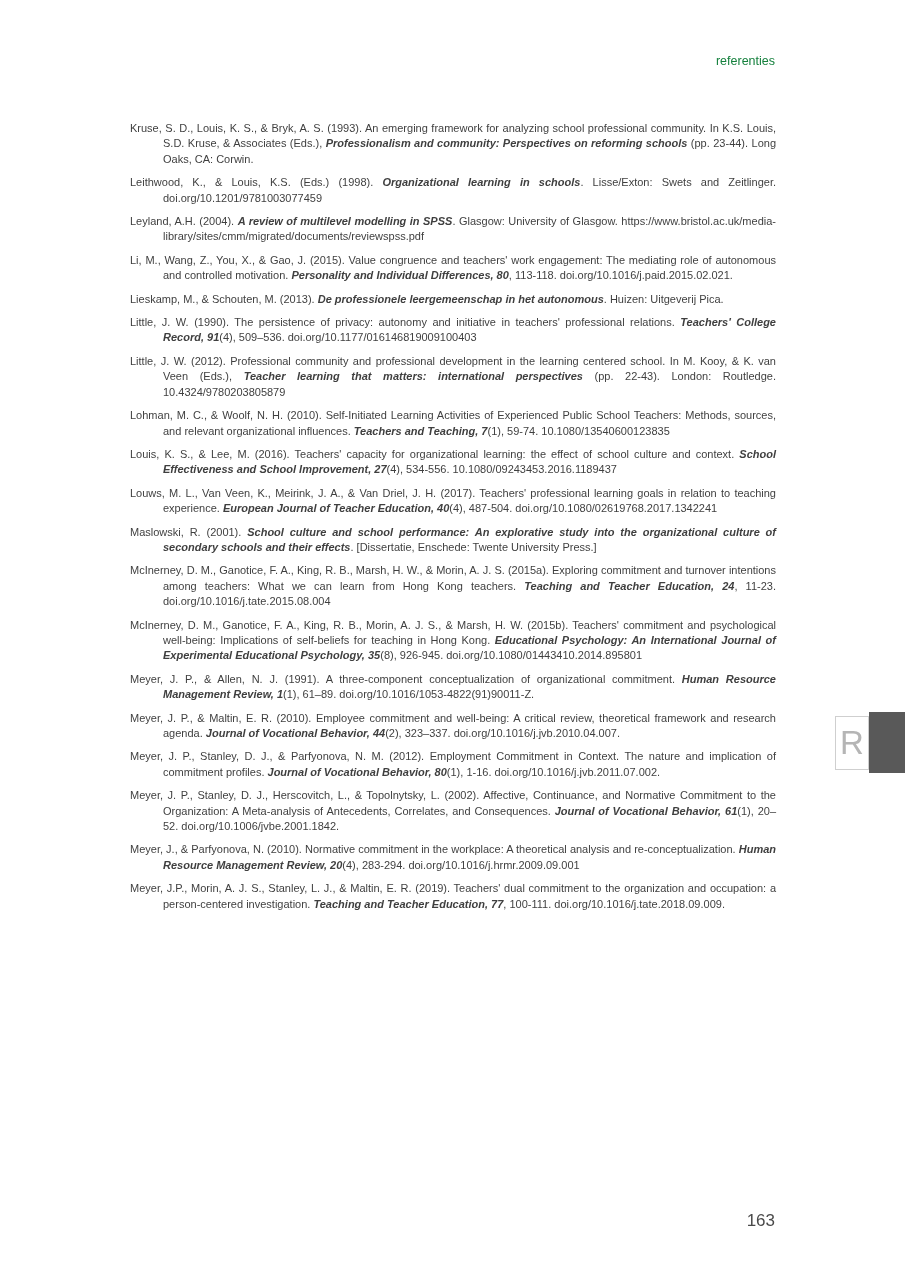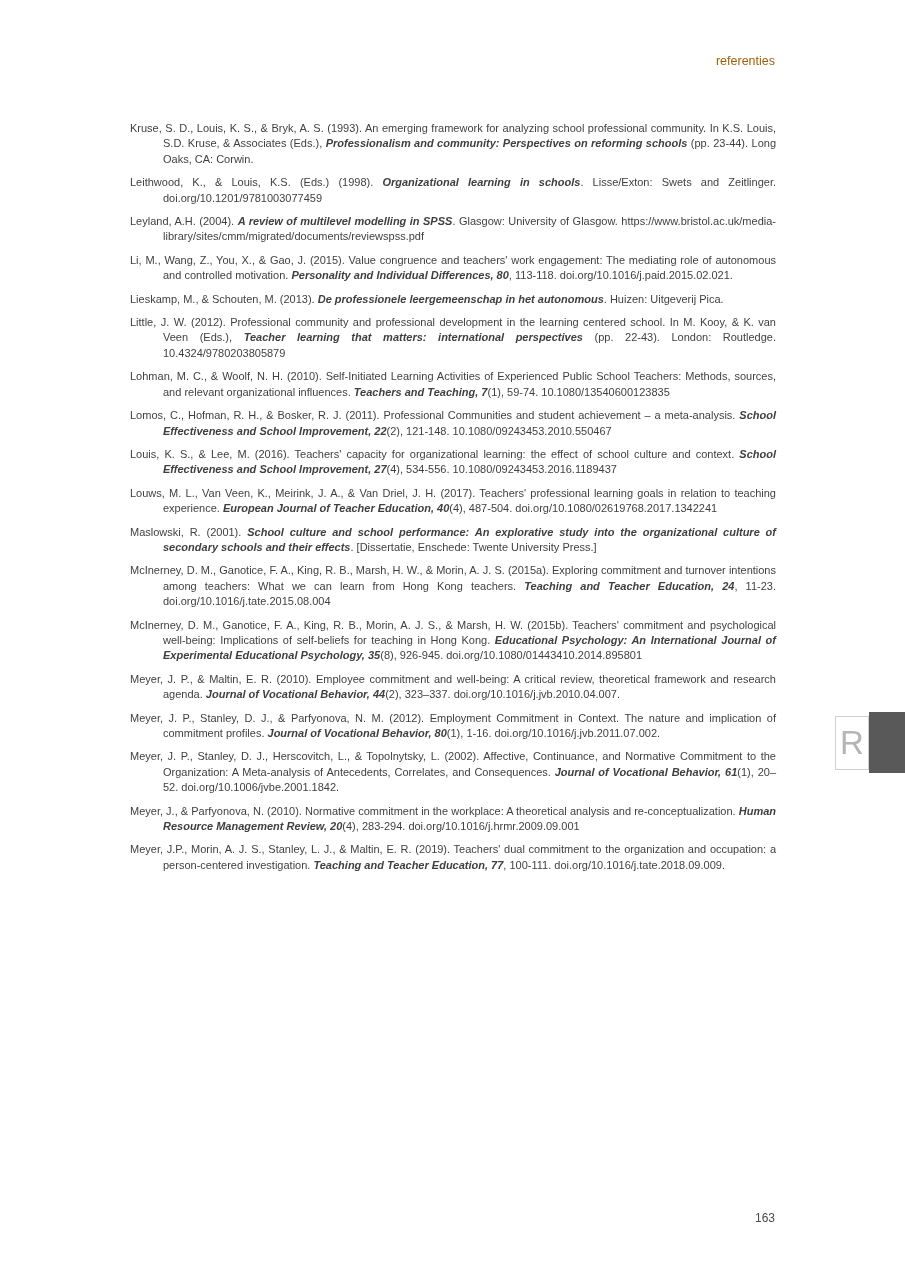--- a/index.html
+++ b/index.html
@@ -11,21 +11,21 @@
     background: #ffffff;
     font-family: "Liberation Sans", sans-serif;
     color: var(--body-text, #3f3f3f);
     overflow: hidden;
   }
   .running-header {
     position: absolute;
     top: 54px;
     right: 130px;
     font-size: 12.5px;
-    color: #a16207;
+    color: #15803d;
   }
   .refs {
     position: absolute;
     top: 121px;
     left: 130px;
     width: 646px;
   }
   .ref {
     margin: 0 0 8px 0;
     padding-left: 33px;
@@ -33,21 +33,21 @@
     text-align: justify;
     font-size: 11px;
     line-height: 15.4px;
     overflow-wrap: break-word;
   }
   .ref .it { font-style: italic; font-weight: bold; }
   .page-number {
     position: absolute;
     top: 1211px;
     right: 130px;
-    font-size: 12px;
+    font-size: 17px;
     color: #4a4a4a;
     text-align: center;
   }
   .tab-bar {
     position: absolute;
     top: 712px;
     right: 0;
     width: 36px;
     height: 61px;
     background: var(--tab-bar, #595959);
@@ -72,28 +72,29 @@
 <body>
 
 <div class="running-header">referenties</div>
 
 <div class="refs">
     <p class="ref"><span>Kruse, S. D., Louis, K. S., &amp; Bryk, A. S. (1993). An emerging framework for analyzing school professional community. In K.S. Louis, S.D. Kruse, &amp; Associates (Eds.), </span><span class="it">Professionalism and community: Perspectives on reforming schools</span><span> (pp. 23-44). Long Oaks, CA: Corwin.</span></p>
     <p class="ref"><span>Leithwood, K., &amp; Louis, K.S. (Eds.) (1998). </span><span class="it">Organizational learning in schools</span><span>. Lisse/Exton: Swets and Zeitlinger. doi.org/10.1201/9781003077459</span></p>
     <p class="ref"><span>Leyland, A.H. (2004). </span><span class="it">A review of multilevel modelling in SPSS</span><span>. Glasgow: University of Glasgow. https://www.bristol.ac.uk/media-library/sites/cmm/migrated/documents/reviewspss.pdf</span></p>
     <p class="ref"><span>Li, M., Wang, Z., You, X., &amp; Gao, J. (2015). Value congruence and teachers' work engagement: The mediating role of autonomous and controlled motivation. </span><span class="it">Personality and Individual Differences, 80</span><span>, 113-118. doi.org/10.1016/j.paid.2015.02.021.</span></p>
     <p class="ref"><span>Lieskamp, M., &amp; Schouten, M. (2013). </span><span class="it">De professionele leergemeenschap in het autonomous</span><span>. Huizen: Uitgeverij Pica.</span></p>
+    <p class="ref"><span>Little, J. W. (1990). The persistence of privacy: autonomy and initiative in teachers' professional relations. </span><span class="it">Teachers' College Record, 91</span><span>(4), 509–536. doi.org/10.1177/016146819009100403</span></p>
     <p class="ref"><span>Little, J. W. (2012). Professional community and professional development in the learning centered school. In M. Kooy, &amp; K. van Veen (Eds.), </span><span class="it">Teacher learning that matters: international perspectives</span><span> (pp. 22-43). London: Routledge. 10.4324/9780203805879</span></p>
     <p class="ref"><span>Lohman, M. C., &amp; Woolf, N. H. (2010). Self-Initiated Learning Activities of Experienced Public School Teachers: Methods, sources, and relevant organizational influences. </span><span class="it">Teachers and Teaching, 7</span><span>(1), 59-74. 10.1080/13540600123835</span></p>
-    <p class="ref"><span>Lomos, C., Hofman, R. H., &amp; Bosker, R. J. (2011). Professional Communities and student achievement – a meta-analysis. </span><span class="it">School Effectiveness and School Improvement, 22</span><span>(2), 121-148. 10.1080/09243453.2010.550467</span></p>
     <p class="ref"><span>Louis, K. S., &amp; Lee, M. (2016). Teachers' capacity for organizational learning: the effect of school culture and context. </span><span class="it">School Effectiveness and School Improvement, 27</span><span>(4), 534-556. 10.1080/09243453.2016.1189437</span></p>
     <p class="ref"><span>Louws, M. L., Van Veen, K., Meirink, J. A., &amp; Van Driel, J. H. (2017). Teachers' professional learning goals in relation to teaching experience. </span><span class="it">European Journal of Teacher Education, 40</span><span>(4), 487-504. doi.org/10.1080/02619768.2017.1342241</span></p>
     <p class="ref"><span>Maslowski, R. (2001). </span><span class="it">School culture and school performance: An explorative study into the organizational culture of secondary schools and their effects</span><span>. [Dissertatie, Enschede: Twente University Press.]</span></p>
     <p class="ref"><span>McInerney, D. M., Ganotice, F. A., King, R. B., Marsh, H. W., &amp; Morin, A. J. S. (2015a). Exploring commitment and turnover intentions among teachers: What we can learn from Hong Kong teachers. </span><span class="it">Teaching and Teacher Education, 24</span><span>, 11-23. doi.org/10.1016/j.tate.2015.08.004</span></p>
     <p class="ref"><span>McInerney, D. M., Ganotice, F. A., King, R. B., Morin, A. J. S., &amp; Marsh, H. W. (2015b). Teachers' commitment and psychological well-being: Implications of self-beliefs for teaching in Hong Kong. </span><span class="it">Educational Psychology: An International Journal of Experimental Educational Psychology, 35</span><span>(8), 926-945. doi.org/10.1080/01443410.2014.895801</span></p>
+    <p class="ref"><span>Meyer, J. P., &amp; Allen, N. J. (1991). A three-component conceptualization of organizational commitment. </span><span class="it">Human Resource Management Review, 1</span><span>(1), 61–89. doi.org/10.1016/1053-4822(91)90011-Z.</span></p>
     <p class="ref"><span>Meyer, J. P., &amp; Maltin, E. R. (2010). Employee commitment and well-being: A critical review, theoretical framework and research agenda. </span><span class="it">Journal of Vocational Behavior, 44</span><span>(2), 323–337. doi.org/10.1016/j.jvb.2010.04.007.</span></p>
     <p class="ref"><span>Meyer, J. P., Stanley, D. J., &amp; Parfyonova, N. M. (2012). Employment Commitment in Context. The nature and implication of commitment profiles. </span><span class="it">Journal of Vocational Behavior, 80</span><span>(1), 1-16. doi.org/10.1016/j.jvb.2011.07.002.</span></p>
     <p class="ref"><span>Meyer, J. P., Stanley, D. J., Herscovitch, L., &amp; Topolnytsky, L. (2002). Affective, Continuance, and Normative Commitment to the Organization: A Meta-analysis of Antecedents, Correlates, and Consequences. </span><span class="it">Journal of Vocational Behavior, 61</span><span>(1), 20–52. doi.org/10.1006/jvbe.2001.1842.</span></p>
     <p class="ref"><span>Meyer, J., &amp; Parfyonova, N. (2010). Normative commitment in the workplace: A theoretical analysis and re-conceptualization. </span><span class="it">Human Resource Management Review, 20</span><span>(4), 283-294. doi.org/10.1016/j.hrmr.2009.09.001</span></p>
     <p class="ref"><span>Meyer, J.P., Morin, A. J. S., Stanley, L. J., &amp; Maltin, E. R. (2019). Teachers' dual commitment to the organization and occupation: a person-centered investigation. </span><span class="it">Teaching and Teacher Education, 77</span><span>, 100-111. doi.org/10.1016/j.tate.2018.09.009.</span></p>
   </div>
 
 <div class="page-number">163</div>
 
 <div class="tab-letter-box">

